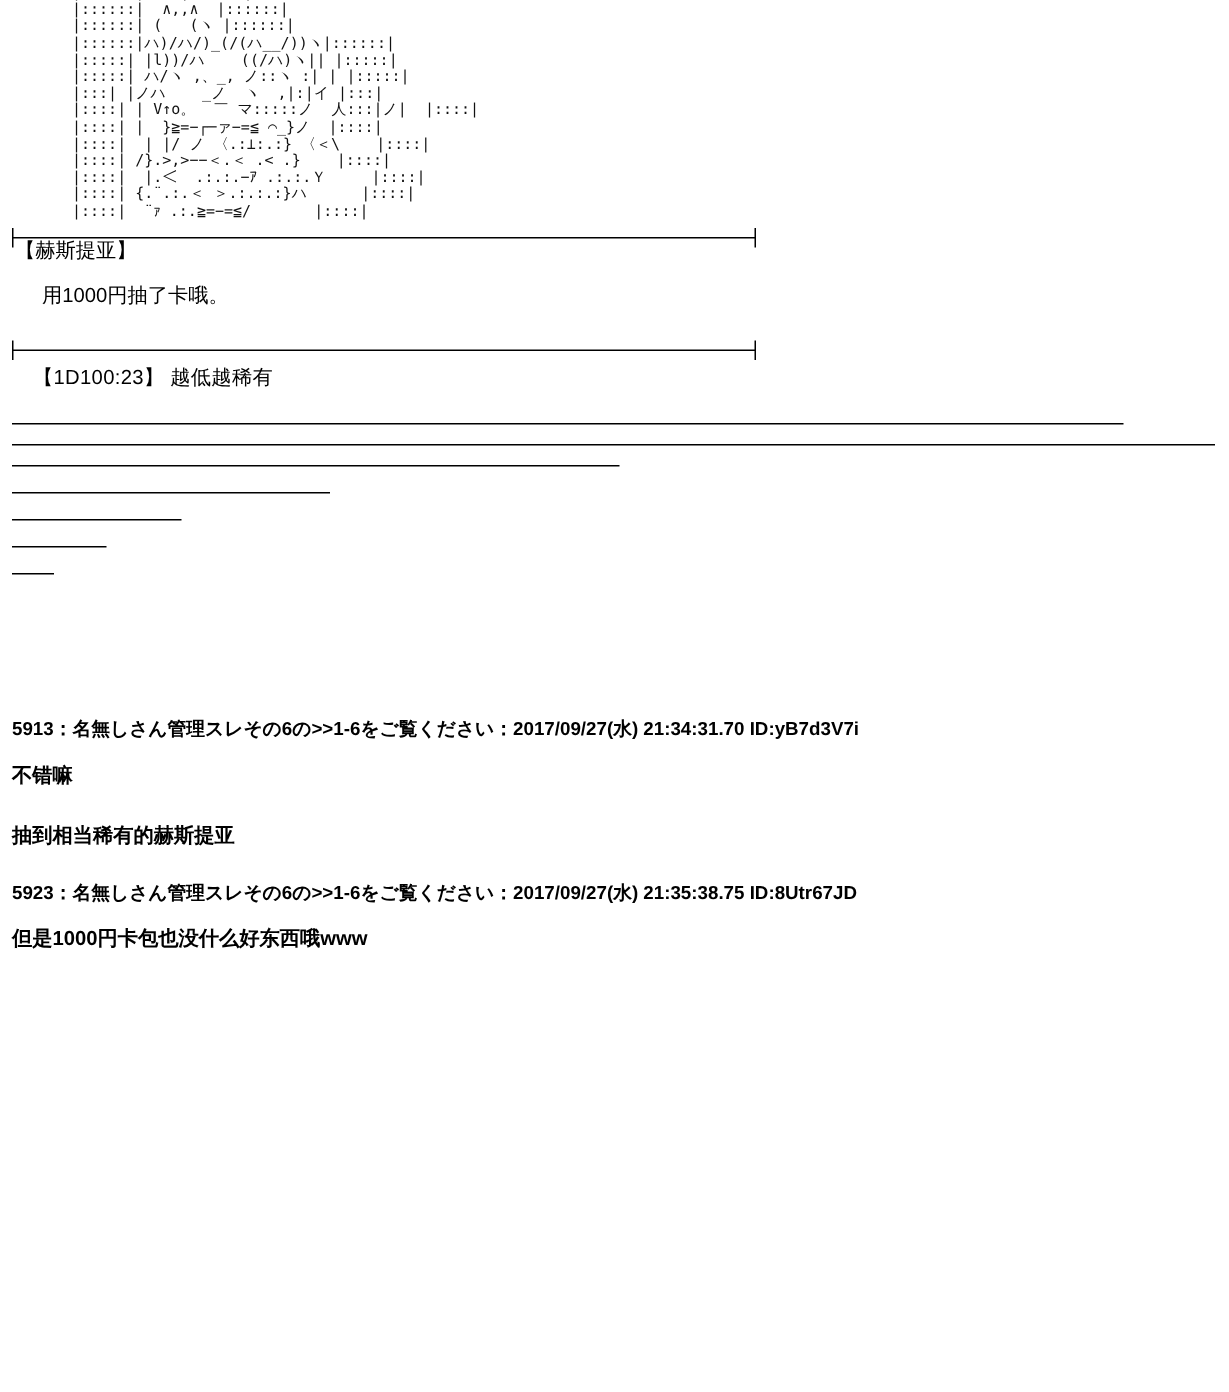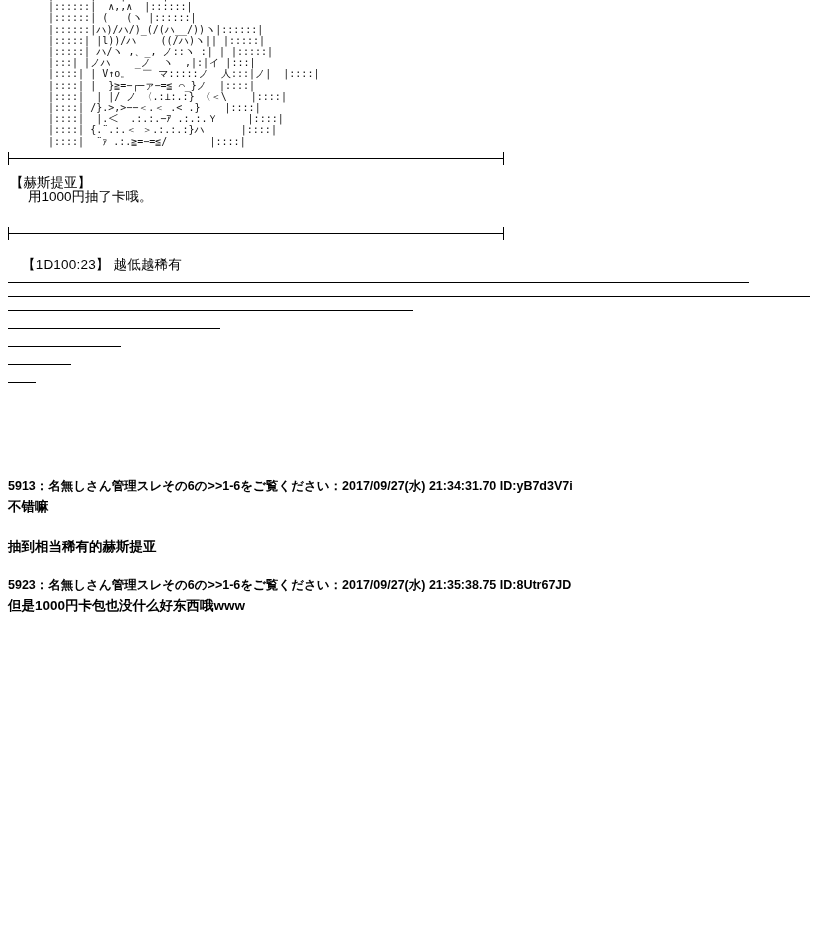--- a/index.html
+++ b/index.html
@@ -55,21 +55,21 @@
   .rule-wrap .tick.left { left: 0; }
   .rule-wrap .tick.right { right: 0; }
 
   #rule-1 { top: 152px; }
   #rule-2 { top: 227px; }
 
   
   .speaker-name {
     position: absolute;
     left: 10px;
-    top: 174px;
+    top: 158px;
     font-size: 13.5px;
     line-height: 18px;
     text-align: center;
   }
   .speaker-line {
     position: absolute;
     left: 28px;
     top: 188px;
     font-size: 13.5px;
     line-height: 18px;
@@ -77,21 +77,20 @@
   }
 
   
   .dice-line {
     position: absolute;
     left: 22px;
     top: 243px;
     font-size: 13.5px;
     line-height: 18px;
     letter-spacing: 0.2px;
-    margin-top: 13px;
   }
 
   
   .deco-lines {
     position: absolute;
     left: 8px;
     top: 282px;
     width: 800px;
   }
   .deco-lines .dl {
@@ -112,21 +111,21 @@
     margin-bottom: 21px;
   }
   .post-header {
     font-size: 12.5px;
     line-height: 17px;
     white-space: nowrap;
   }
   .post-body {
     font-size: 13.5px;
     line-height: 19px;
-    margin-top: 2px;
+    margin-top: 12px;
   }
 </style>
 </head>
 <body>
 
 <div class="aa-block" id="aa-art">|::::::|    |::::::|          
 |::::::|  ∧,,∧  |::::::|        
 |::::::| (   (ヽ |::::::|      
 |::::::|ハ)/ハ/)_(/(ハ__/))ヽ|::::::|  
 |:::::| |l))/ハ    ((/ハ)ヽ|| |:::::|  

